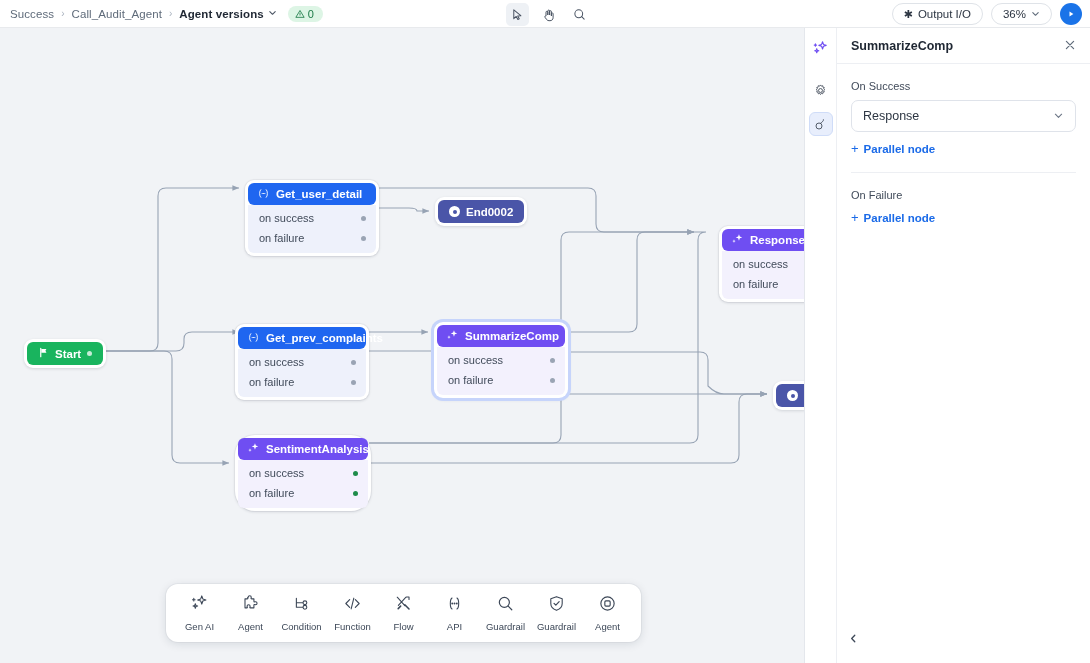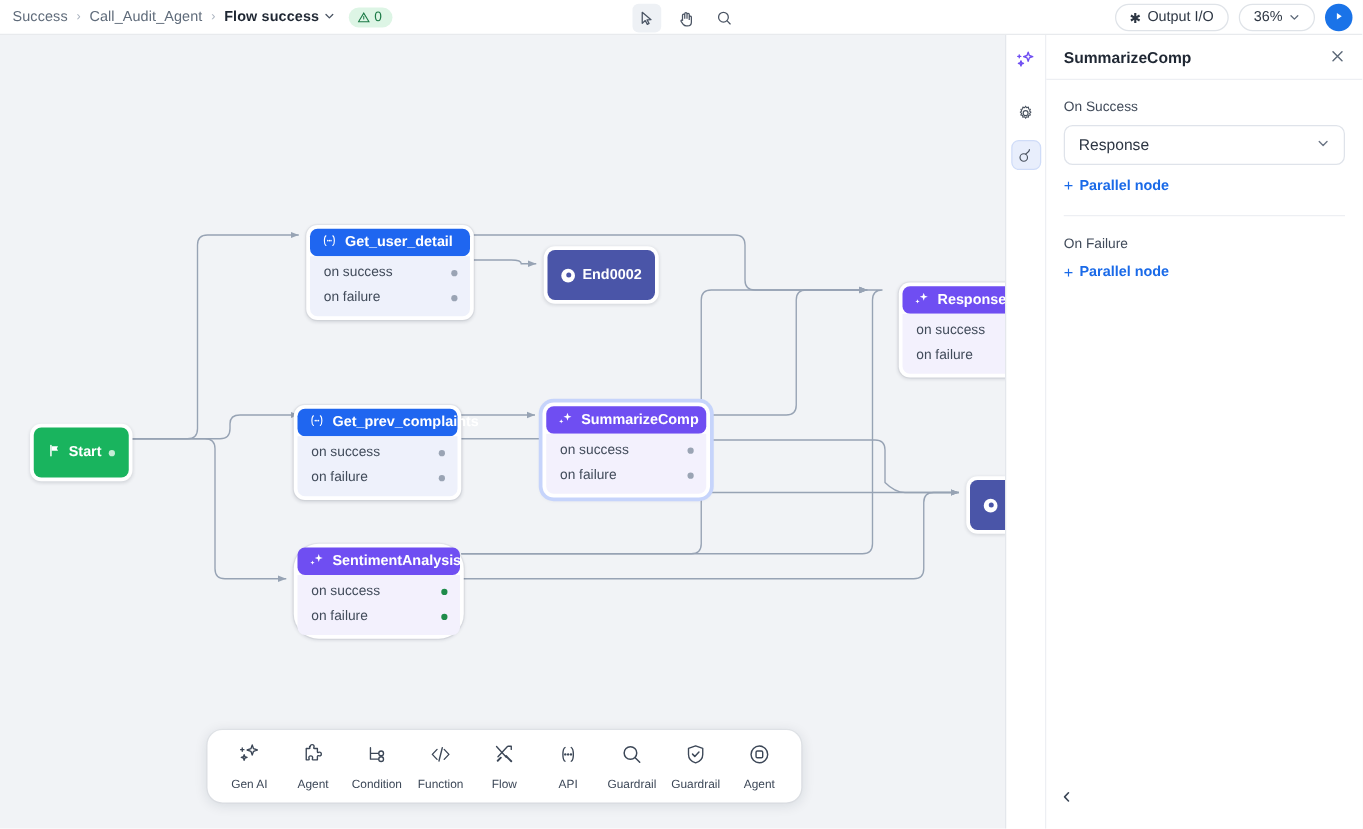--- a/index.html
+++ b/index.html
@@ -86,21 +86,21 @@
     font-size: 11px; color: #414b5a; padding: 4px 10px 4px 11px;
   }
   .dot { width: 5px; height: 5px; border-radius: 50%; background: #9aa4b4; }
   .dot.green { background: #1e8c4a; }
 
   .pillnode {
     position: absolute; border-radius: 9px; background:#fff; padding:3px;
     box-shadow: 0 1px 3px rgba(20,30,50,.14); z-index: 5;
   }
   .pillnode-inner {
-    border-radius: 6px; height: 40px; display:flex; align-items:center; gap:6px;
+    border-radius: 6px; height: 23px; display:flex; align-items:center; gap:6px;
     padding: 0 11px; color:#fff; font-size:11.5px; font-weight:bold; white-space:nowrap;
   }
   .pillnode.green .pillnode-inner { background:#19b45e; }
   .pillnode.navy .pillnode-inner { background:#4a55a8; }
   .pillnode .enddot {
     width:11px; height:11px; border-radius:50%; background:#fff;
     display:flex; align-items:center; justify-content:center;
   }
   .pillnode .enddot i { width:4px; height:4px; border-radius:50%; background:#4a55a8; display:block; }
   .tail-dot { width:5px; height:5px; border-radius:50%; background:rgba(255,255,255,.75); }
@@ -165,21 +165,21 @@
 <body>
 
 <div id="app">
 
   <div class="topbar">
     <div class="crumbs">
       <span class="crumb">Success</span>
       <span class="crumb-sep">›</span>
       <span class="crumb">Call_Audit_Agent</span>
       <span class="crumb-sep">›</span>
-      <span class="crumb active">Flow success</span>
+      <span class="crumb active">Agent versions</span>
       <span class="crumb-caret">
         <svg width="9" height="9" viewBox="0 0 10 10">
             <path d="M2 4 L5 7 L8 4" fill="none" stroke="#4a5463" stroke-width="1.2" stroke-linecap="round" stroke-linejoin="round"></path>
           </svg>
       </span>
       <span class="warn-badge">
         <span>
           <svg width="10" height="10" viewBox="0 0 12 12">
               <path d="M6 1.8 L11 10 L1 10 Z" fill="none" stroke="#1b7a46" stroke-width="1"></path>
               <path d="M6 5 L6 7.4" stroke="#1b7a46" stroke-width="1" stroke-linecap="round"></path>

